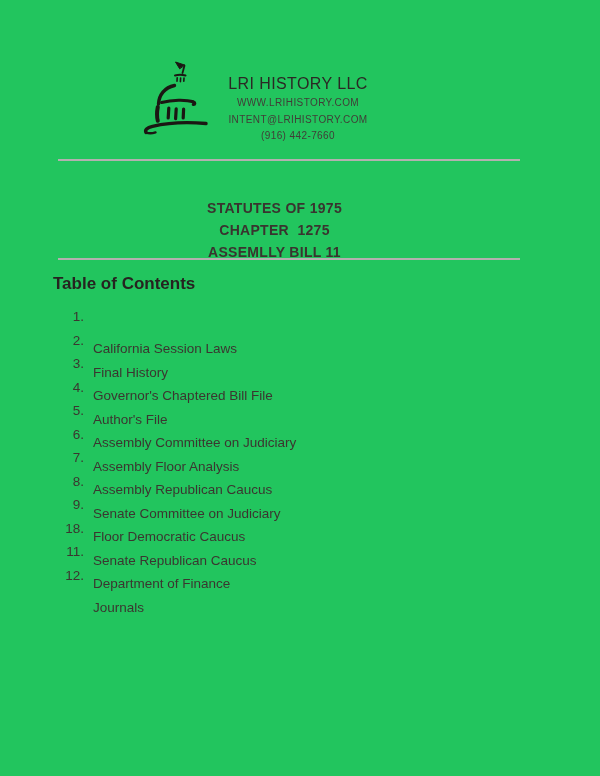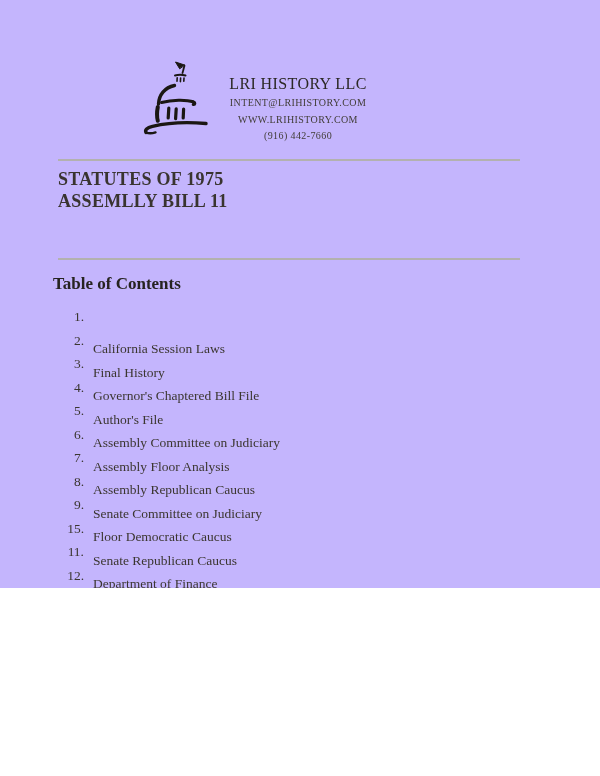--- a/index.html
+++ b/index.html
@@ -3,24 +3,24 @@
 <meta charset="utf-8">
 <style>
   html, body {
     margin: 0;
     padding: 0;
     background: #ffffff;
   }
   .page {
     position: relative;
     width: 600px;
-    height: 588px;
-    background: #c4b5fd;
+    height: 776px;
+    background: #22c55e;
     overflow: hidden;
-    font-family: Liberation Serif, serif;
+    font-family: Liberation Sans, sans-serif;
   }
 
   
   .logo {
     position: absolute;
     left: 138px;
     top: 57px;
     width: 80px;
     height: 86px;
   }
@@ -55,25 +55,25 @@
     height: 2px;
     background: #b3b1af;
   }
   .rule-1 { top: 159px; }
   .rule-2 { top: 258px; }
 
   
   .reference {
     position: absolute;
     left: 58px;
-    top: 168px;
+    top: 197px;
     width: 433px;
-    text-align: left;
+    text-align: center;
     font-weight: bold;
-    font-size: 18px;
+    font-size: 14px;
     line-height: 22px;
     letter-spacing: 0.3px;
     color: #39342f;
   }
   .reference .ref-line { white-space: pre; }
 
   
   .toc-title {
     position: absolute;
     left: 53px;
@@ -131,29 +131,30 @@
     <path d="M 30.8 51.2 L 30.2 61" stroke-width="3.2"></path>
     <path d="M 38.2 51.8 L 37.6 61.6" stroke-width="3.2"></path>
     <path d="M 45.6 52 L 45.2 61" stroke-width="3.2"></path>
 
     <path d="M 8 75.5 Q 6 71.5 14.5 69.3 Q 38 63.8 68 66.5" stroke-width="3.4"></path>
     <path d="M 8 75.5 Q 12 77.2 17.5 75.4" stroke-width="2.4"></path>
   </svg>
 
   <div class="header-text">
     <div class="company-name">LRI HISTORY LLC</div>
+    <div class="contact-line">WWW.LRIHISTORY.COM</div>
     <div class="contact-line">INTENT@LRIHISTORY.COM</div>
-    <div class="contact-line">WWW.LRIHISTORY.COM</div>
     <div class="contact-line">(916) 442-7660</div>
   </div>
 
   <div class="rule rule-1"></div>
 
   <div class="reference">
     <div class="ref-line">STATUTES OF 1975</div>
+    <div class="ref-line">CHAPTER  1275</div>
     <div class="ref-line">ASSEMLLY BILL 11</div>
   </div>
 
   <div class="rule rule-2"></div>
 
   <div class="toc-title">Table of Contents</div>
 
   <div class="toc-list">
     <div class="toc-row">
       <span class="toc-num">1.</span>
@@ -185,21 +186,21 @@
     </div>
     <div class="toc-row">
       <span class="toc-num">8.</span>
       <span class="toc-label">Senate Committee on Judiciary</span>
     </div>
     <div class="toc-row">
       <span class="toc-num">9.</span>
       <span class="toc-label">Floor Democratic Caucus</span>
     </div>
     <div class="toc-row">
-      <span class="toc-num">15.</span>
+      <span class="toc-num">18.</span>
       <span class="toc-label">Senate Republican Caucus</span>
     </div>
     <div class="toc-row">
       <span class="toc-num">11.</span>
       <span class="toc-label">Department of Finance</span>
     </div>
     <div class="toc-row">
       <span class="toc-num">12.</span>
       <span class="toc-label">Journals</span>
     </div>

